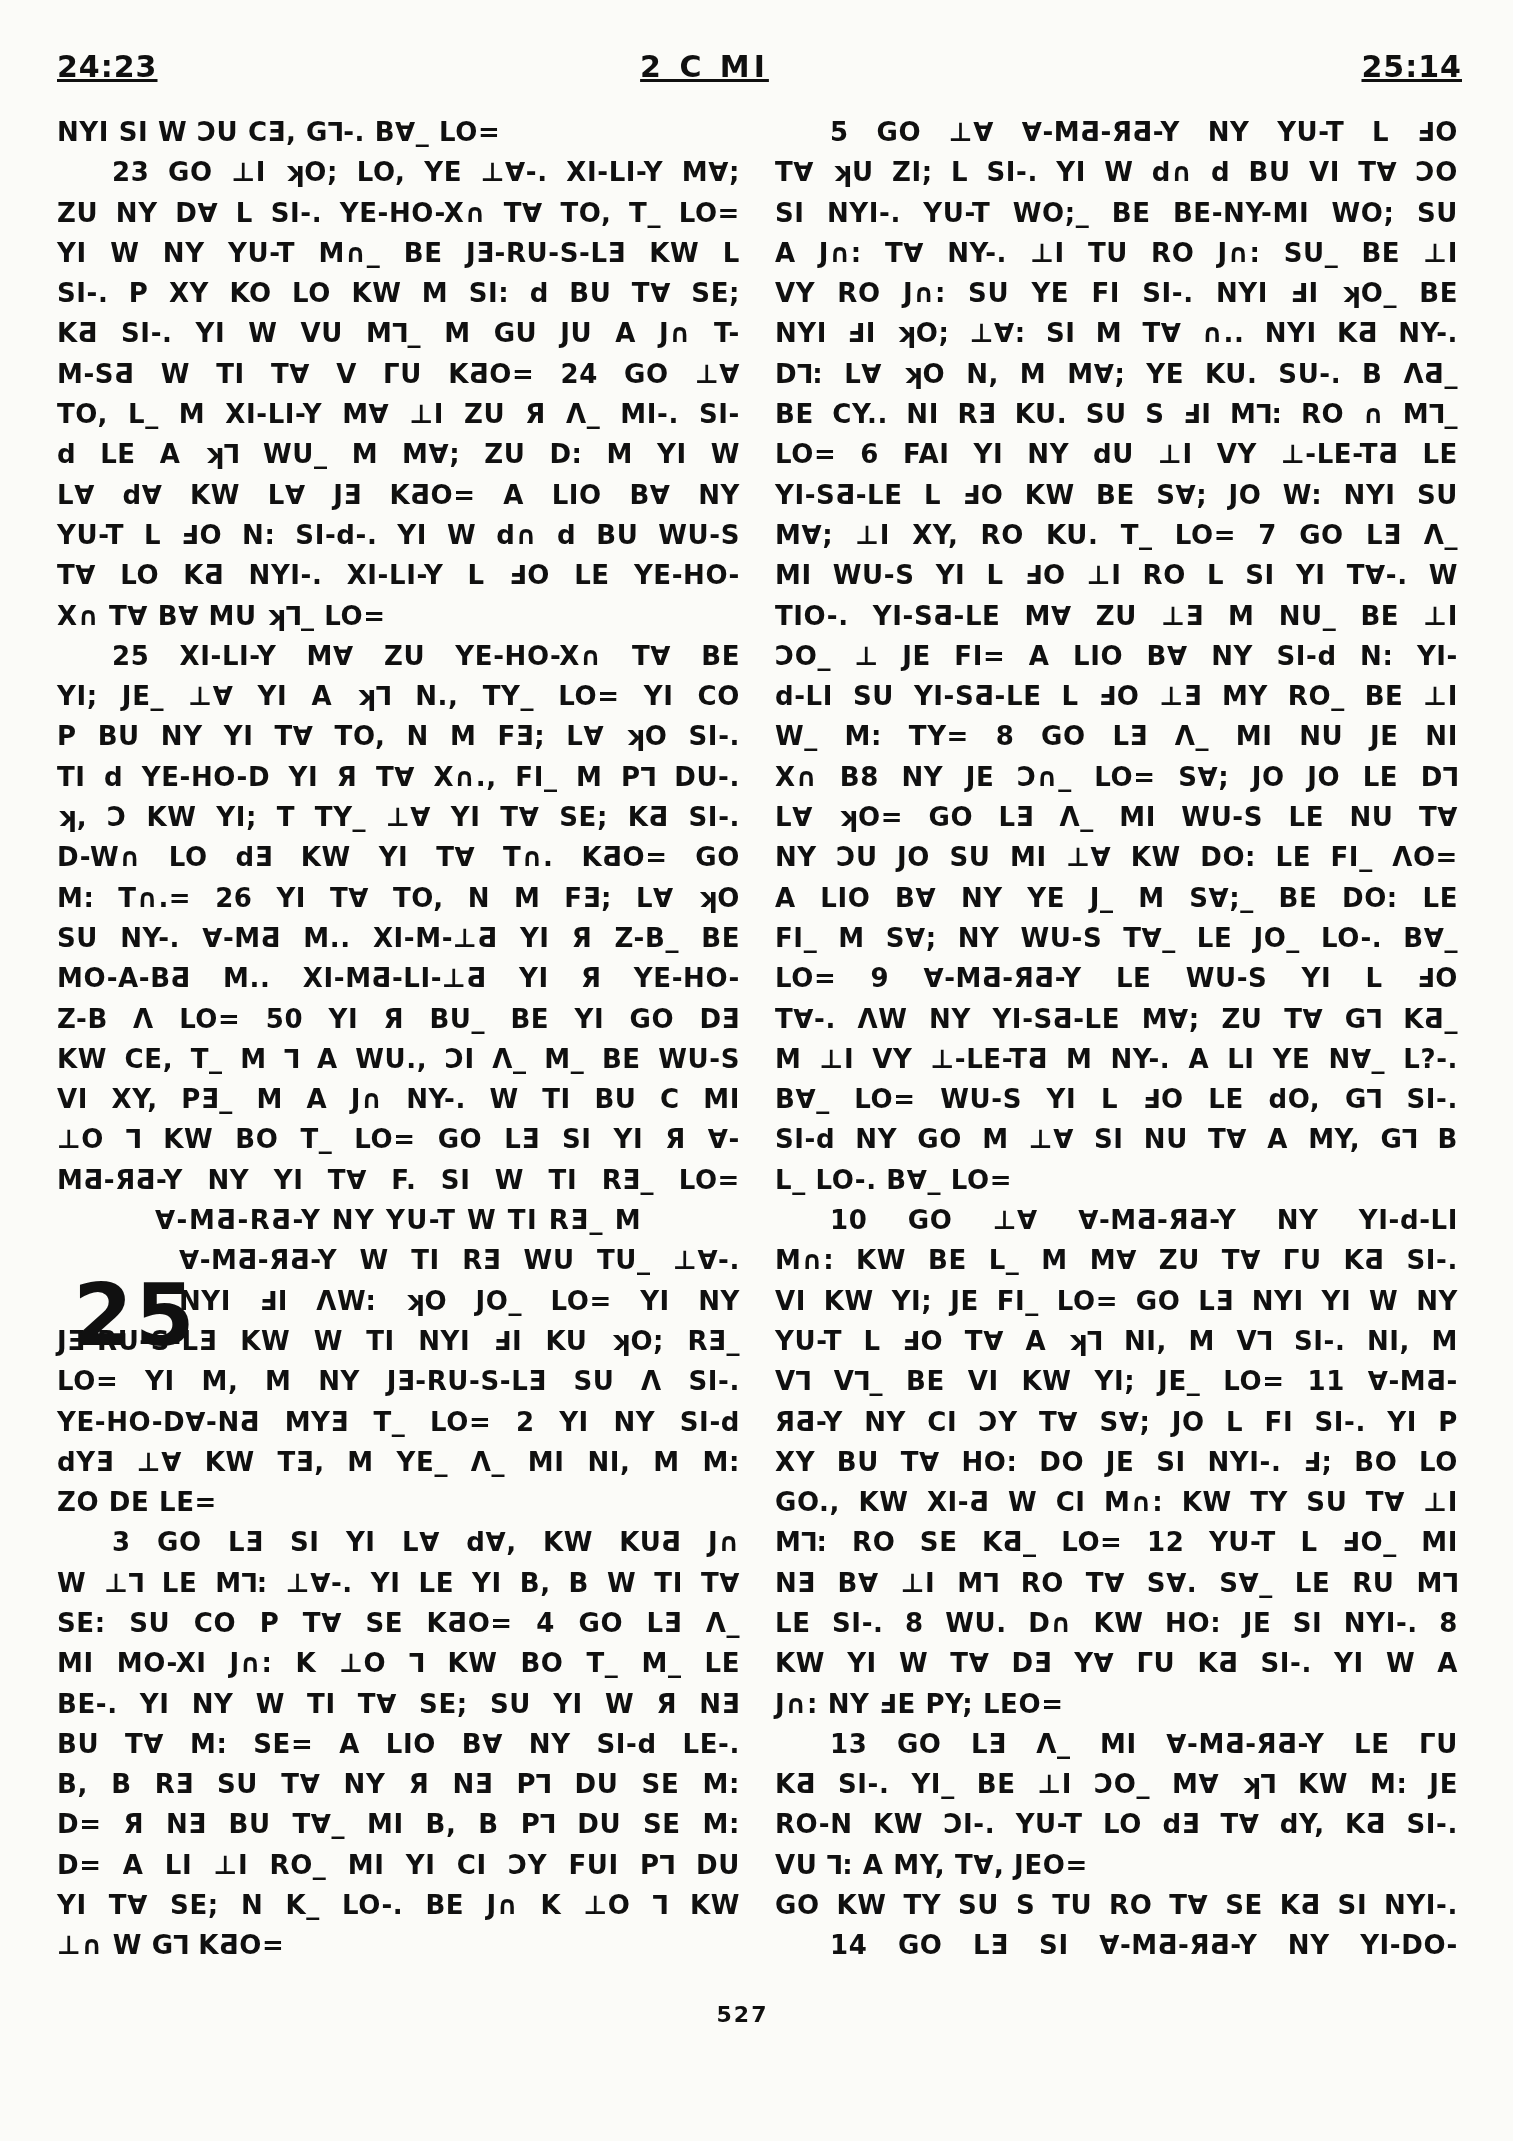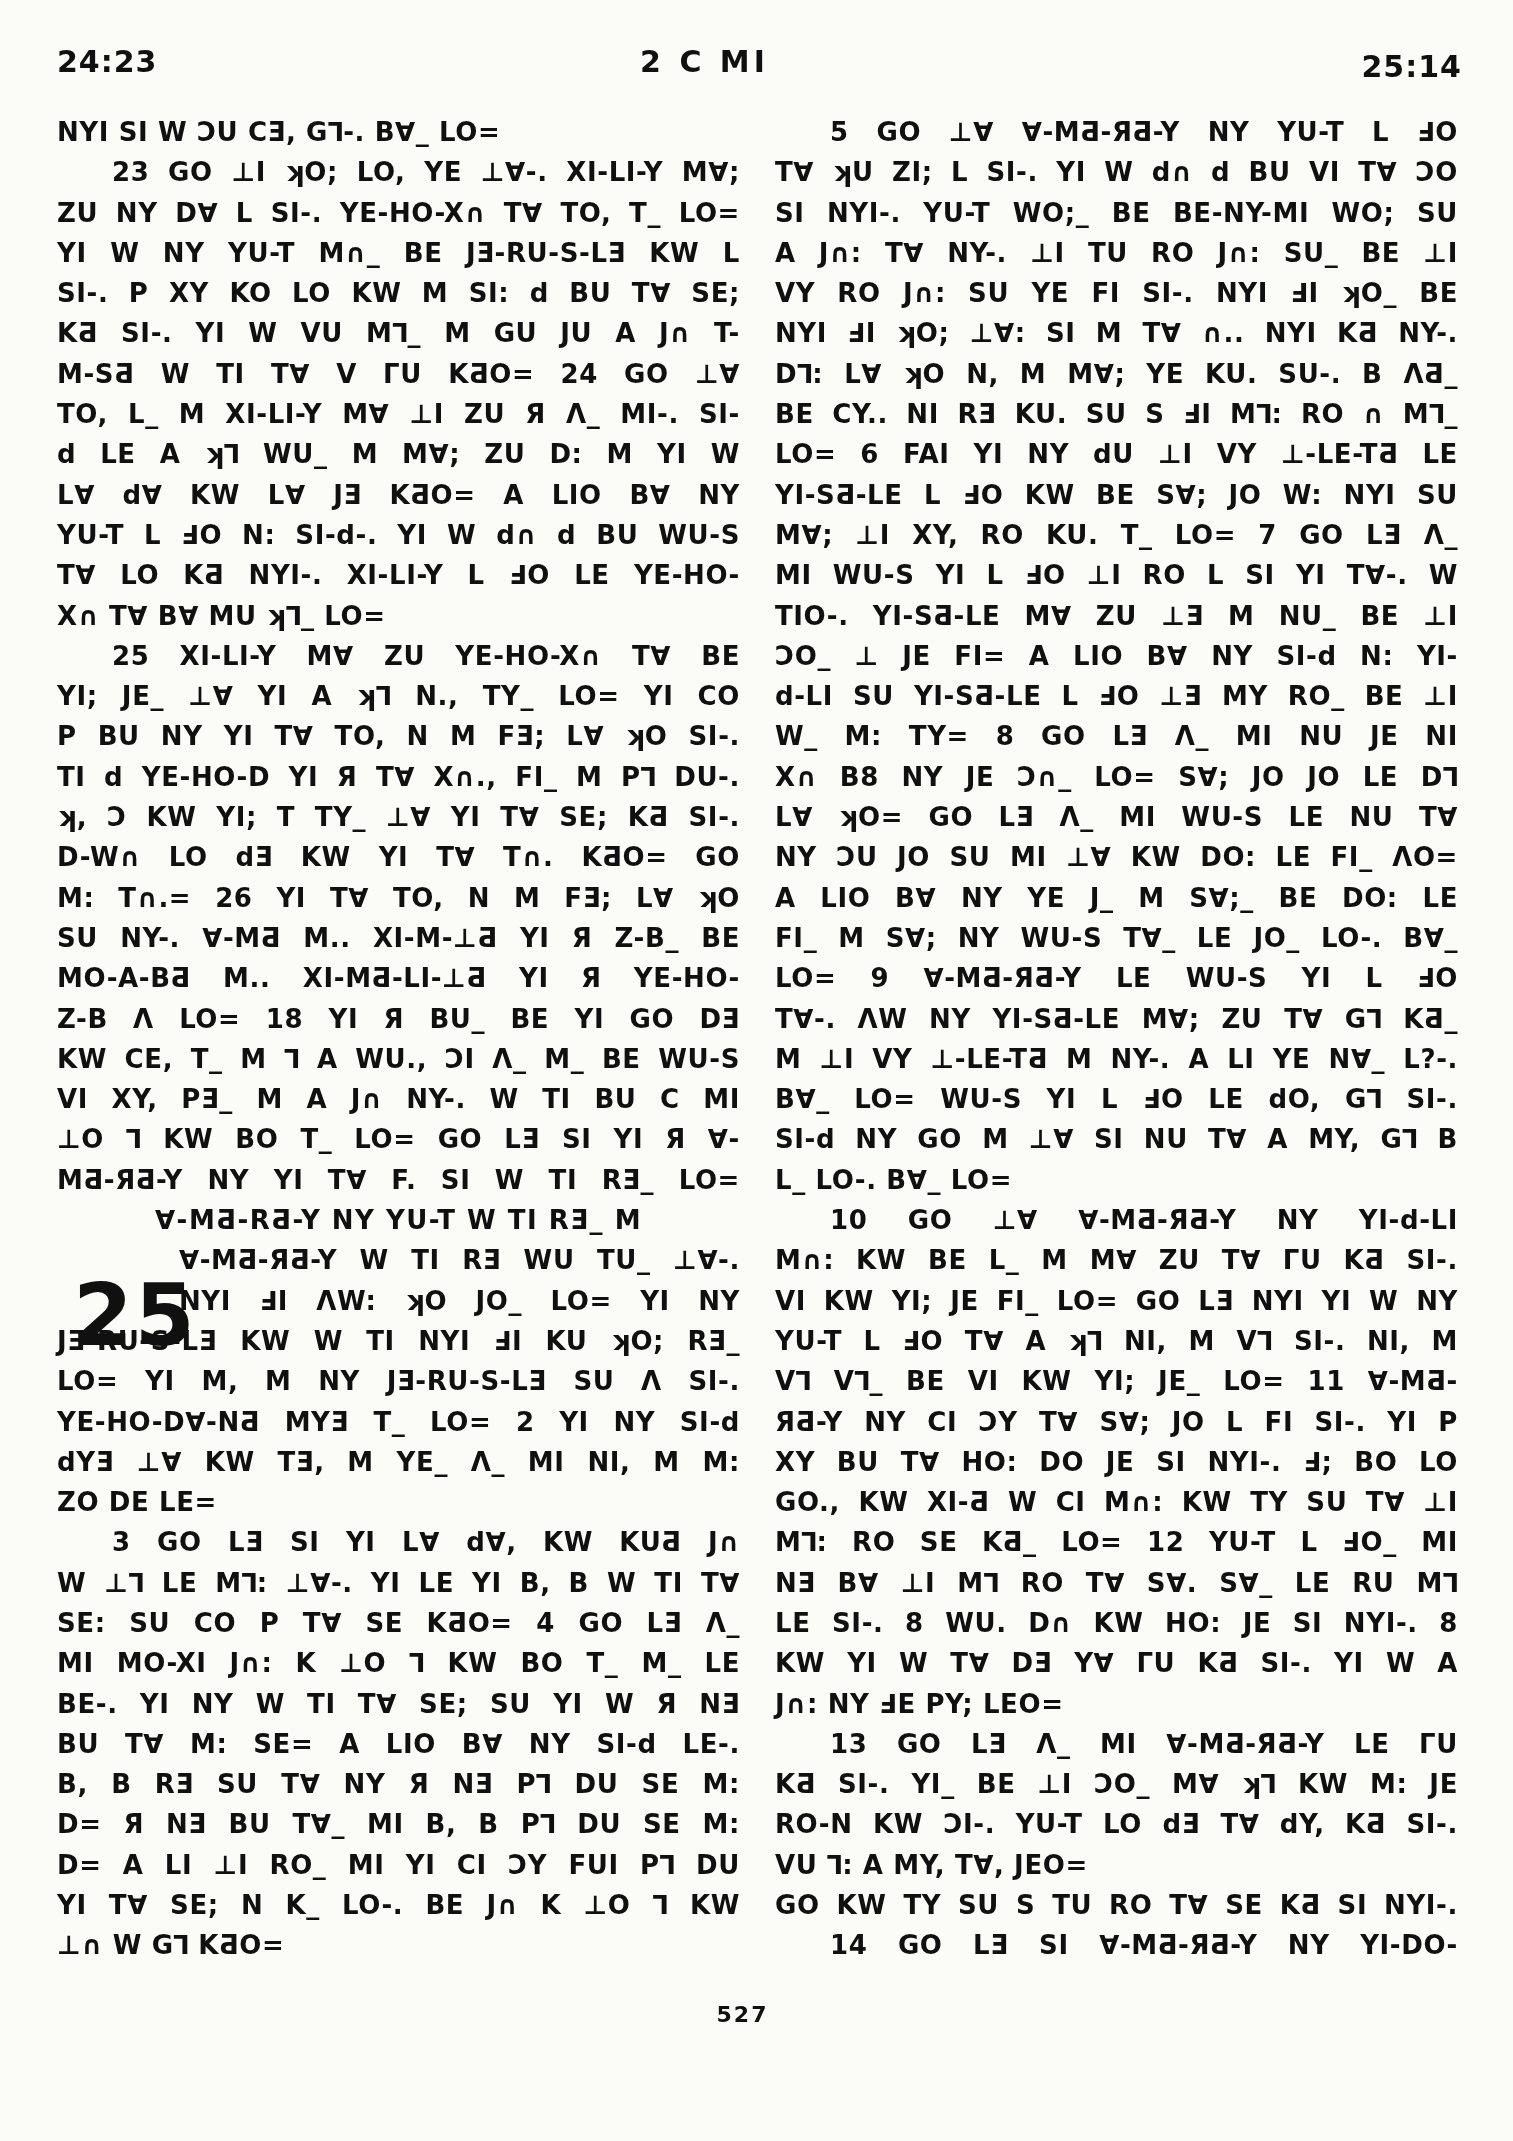--- a/index.html
+++ b/index.html
@@ -7,22 +7,22 @@
     position:relative;
     width:1513px;height:2141px;
     background:#fbfbf8;
     color:#101010;
     font-family:"DejaVu Sans","Liberation Sans",sans-serif;
     font-weight:700;
     overflow:hidden;
   }
   .running-head{
     position:absolute;top:44px;left:57px;right:51px;
-    display:flex;align-items:flex-start;
-    font-size:30px;letter-spacing:1px;
+    display:flex;align-items:flex-end;
+    font-size:30px;letter-spacing:1px;text-decoration:underline;
   }
   .running-head .hleft{flex:1;text-align:left;}
   .running-head .hcenter{flex:1;text-align:center;position:relative;left:-55px;letter-spacing:4px;}
   .running-head .hright{flex:1;text-align:right;margin-top:5px;}
   .cols{
     position:absolute;top:112px;left:57px;
     display:flex;gap:35px;
   }
   .col{width:683px;position:relative;}
   .line{
@@ -76,21 +76,21 @@
         <div class="line e">X∩ T∀ B∀ MU ʞ⅂_ LO=</div>
         <div class="line v">25 XI-LI-Y M∀ ZU YE-HO-X∩ T∀ BE</div>
         <div class="line">YI; JE_ ⊥∀ YI A ʞ⅂ N., TY_ LO= YI CO</div>
         <div class="line">P BU NY YI T∀ TO, N M FƎ; L∀ ʞO SI-.</div>
         <div class="line">TI d YE-HO-D YI Я T∀ X∩., FI_ M P⅂ DU-.</div>
         <div class="line">ʞ, Ɔ KW YI; T TY_ ⊥∀ YI T∀ SE; KƋ SI-.</div>
         <div class="line">D-W∩ LO dƎ KW YI T∀ T∩. KƋO=  GO</div>
         <div class="line">M: T∩.=  26 YI T∀ TO, N M FƎ; L∀ ʞO</div>
         <div class="line">SU NY-. ∀-MƋ M.. XI-M-⊥Ƌ YI Я Z-B_ BE</div>
         <div class="line">MO-A-BƋ M.. XI-MƋ-LI-⊥Ƌ YI Я YE-HO-</div>
-        <div class="line">Z-B Λ LO=  18 YI Я BU_ BE YI GO DƎ</div>
+        <div class="line">Z-B Λ LO=  50 YI Я BU_ BE YI GO DƎ</div>
         <div class="line">KW CE, T_ M ⅂ A WU., ƆI Λ_ M_ BE WU-S</div>
         <div class="line">VI XY, PƎ_ M A J∩ NY-. W TI BU C MI</div>
         <div class="line">⊥O ⅂ KW BO T_ LO= GO LƎ SI YI Я ∀-</div>
         <div class="line">MƋ-ЯƋ-Y NY YI T∀ F. SI W TI RƎ_ LO=</div>
         <div class="line c">∀-MƋ-RƋ-Y NY YU-T W TI RƎ_ M</div>
         <div class="line d">∀-MƋ-ЯƋ-Y W TI RƎ WU TU_ ⊥∀-.</div>
         <div class="line d">NYI ℲI ΛW: ʞO JO_ LO=  YI NY</div>
         <div class="line">JƎ-RU-S-LƎ KW W TI NYI ℲI KU ʞO; RƎ_</div>
         <div class="line">LO= YI M, M NY JƎ-RU-S-LƎ SU Λ SI-.</div>
         <div class="line">YE-HO-D∀-NƋ MYƎ T_ LO=  2 YI NY SI-d</div>

